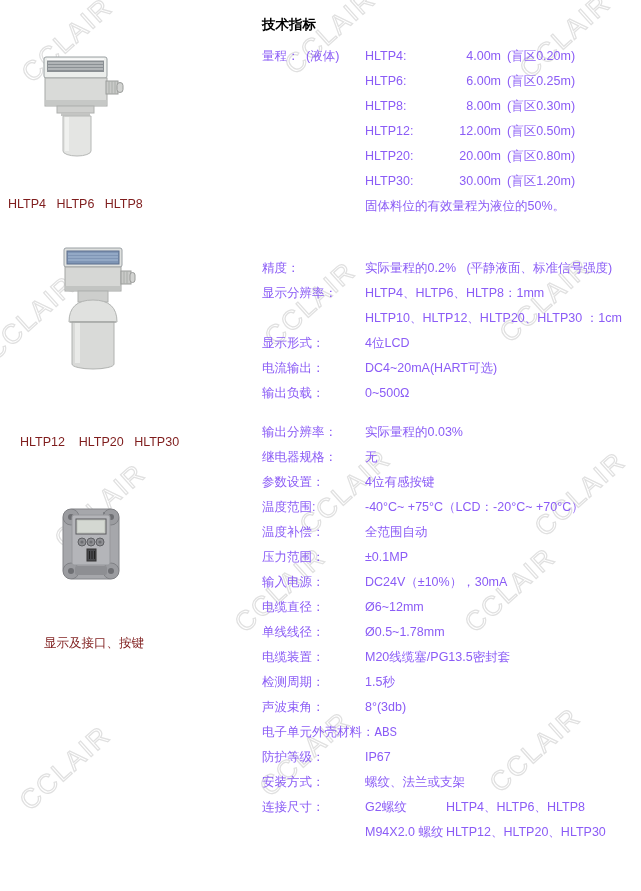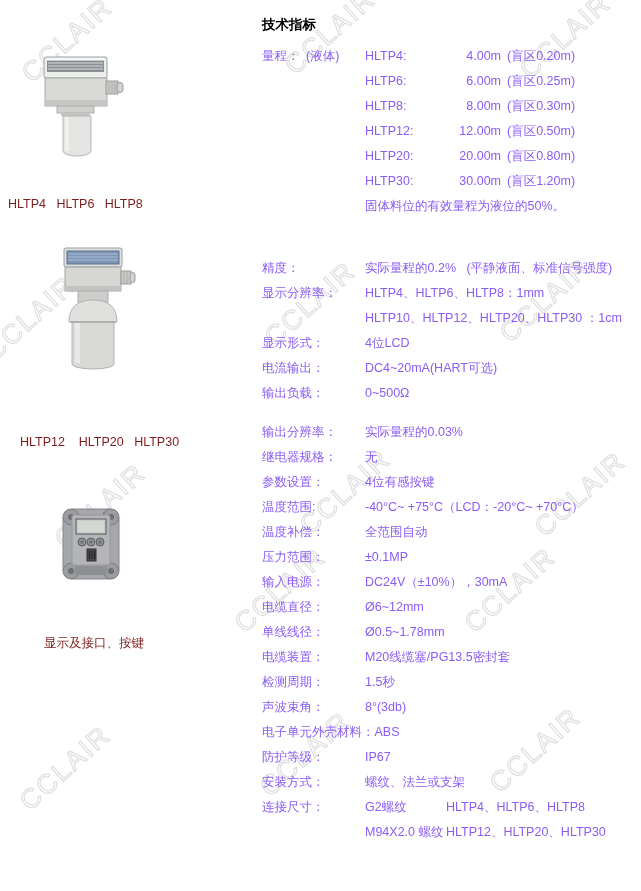--- a/index.html
+++ b/index.html
@@ -36,21 +36,21 @@
   .spec-row span{white-space:pre;}
   .spec-row .lbl{position:absolute;left:1px;}
   .spec-row .sub{position:absolute;left:45px;}
   .spec-row .model{position:absolute;left:104px;}
   .spec-row .amount{position:absolute;left:180px;width:60px;text-align:right;}
   .spec-row .blind{position:absolute;left:246px;}
   .spec-row .val{position:absolute;left:104px;}
   .spec-row .extra{position:absolute;left:185px;}
   .spec-row.inline{padding-left:1px;}
   .spec-row.inline .lbl{position:static;}
-  .spec-row.inline .val-inline{position:static;}
+  .spec-row.inline .val-inline{position:static;font-family:Liberation Mono, monospace;}
 </style>
 </head>
 <body>
 
 <div class="page">
 
   <div class="wm-layer">
       <span class="wm" style="left: -8px; top: -20px;">CCLAIR</span>
       <span class="wm" style="left: 255px; top: -28px;">CCLAIR</span>
       <span class="wm" style="left: 490px; top: -24px;">CCLAIR</span>

